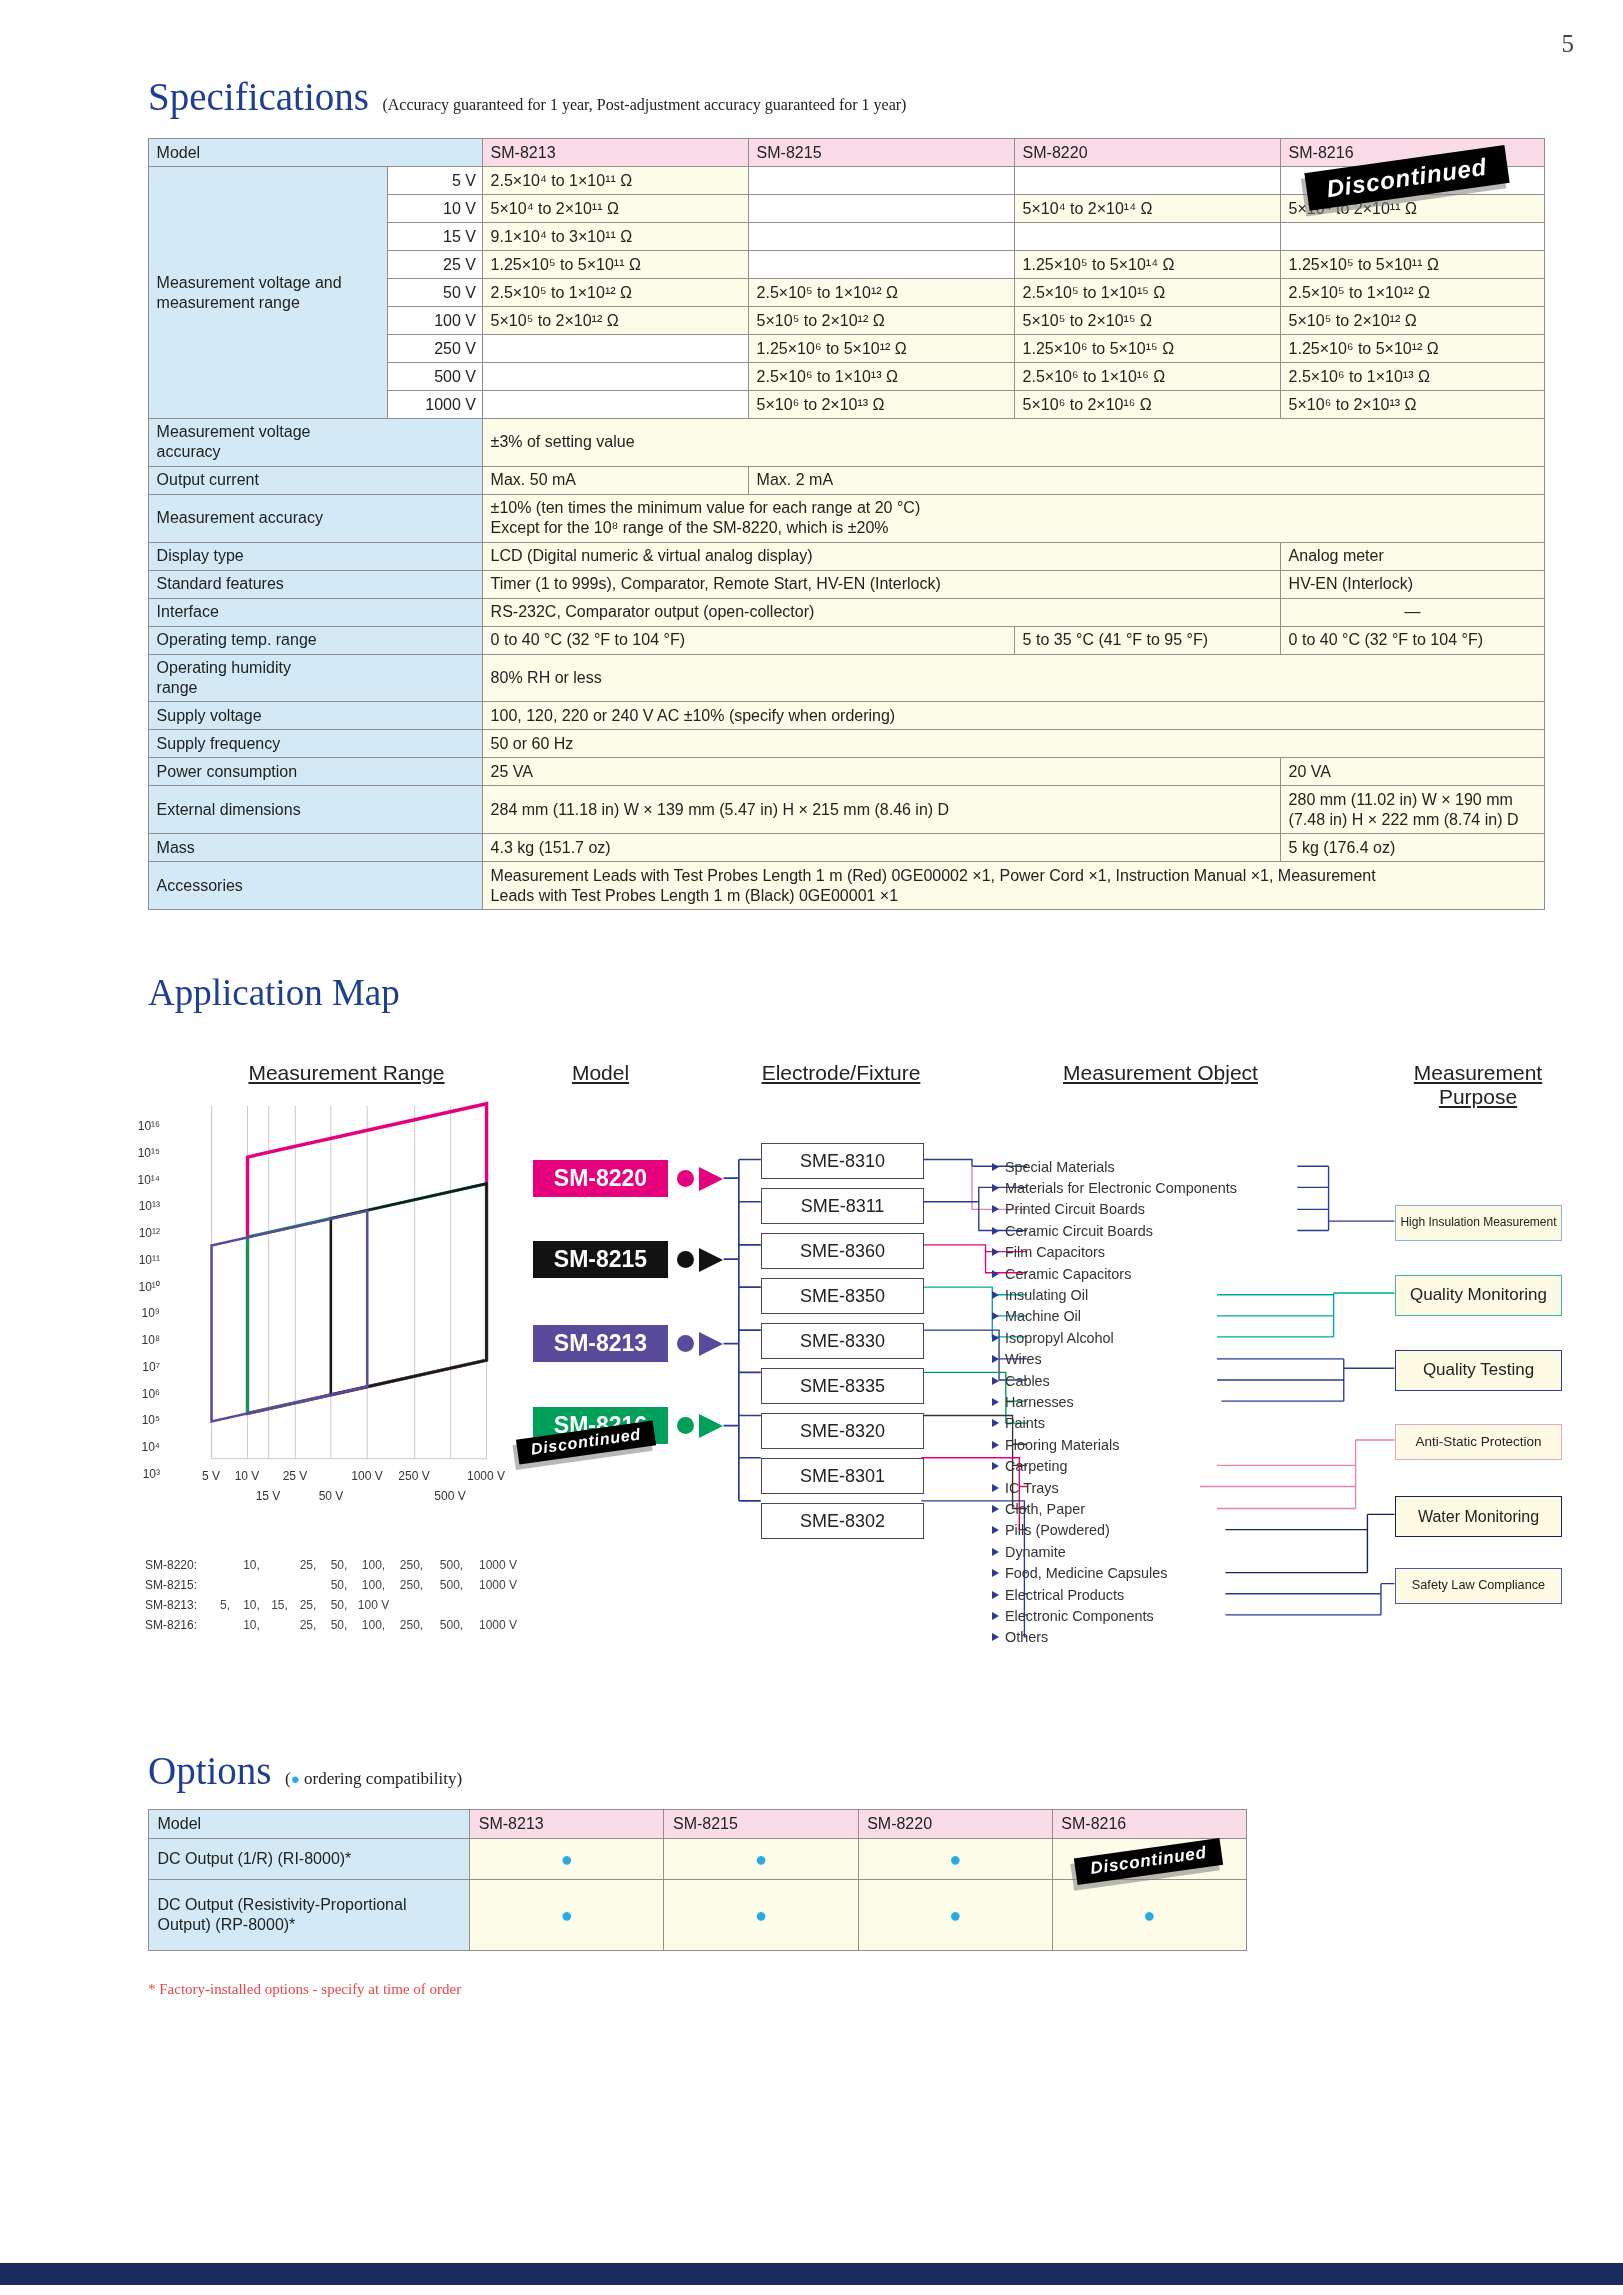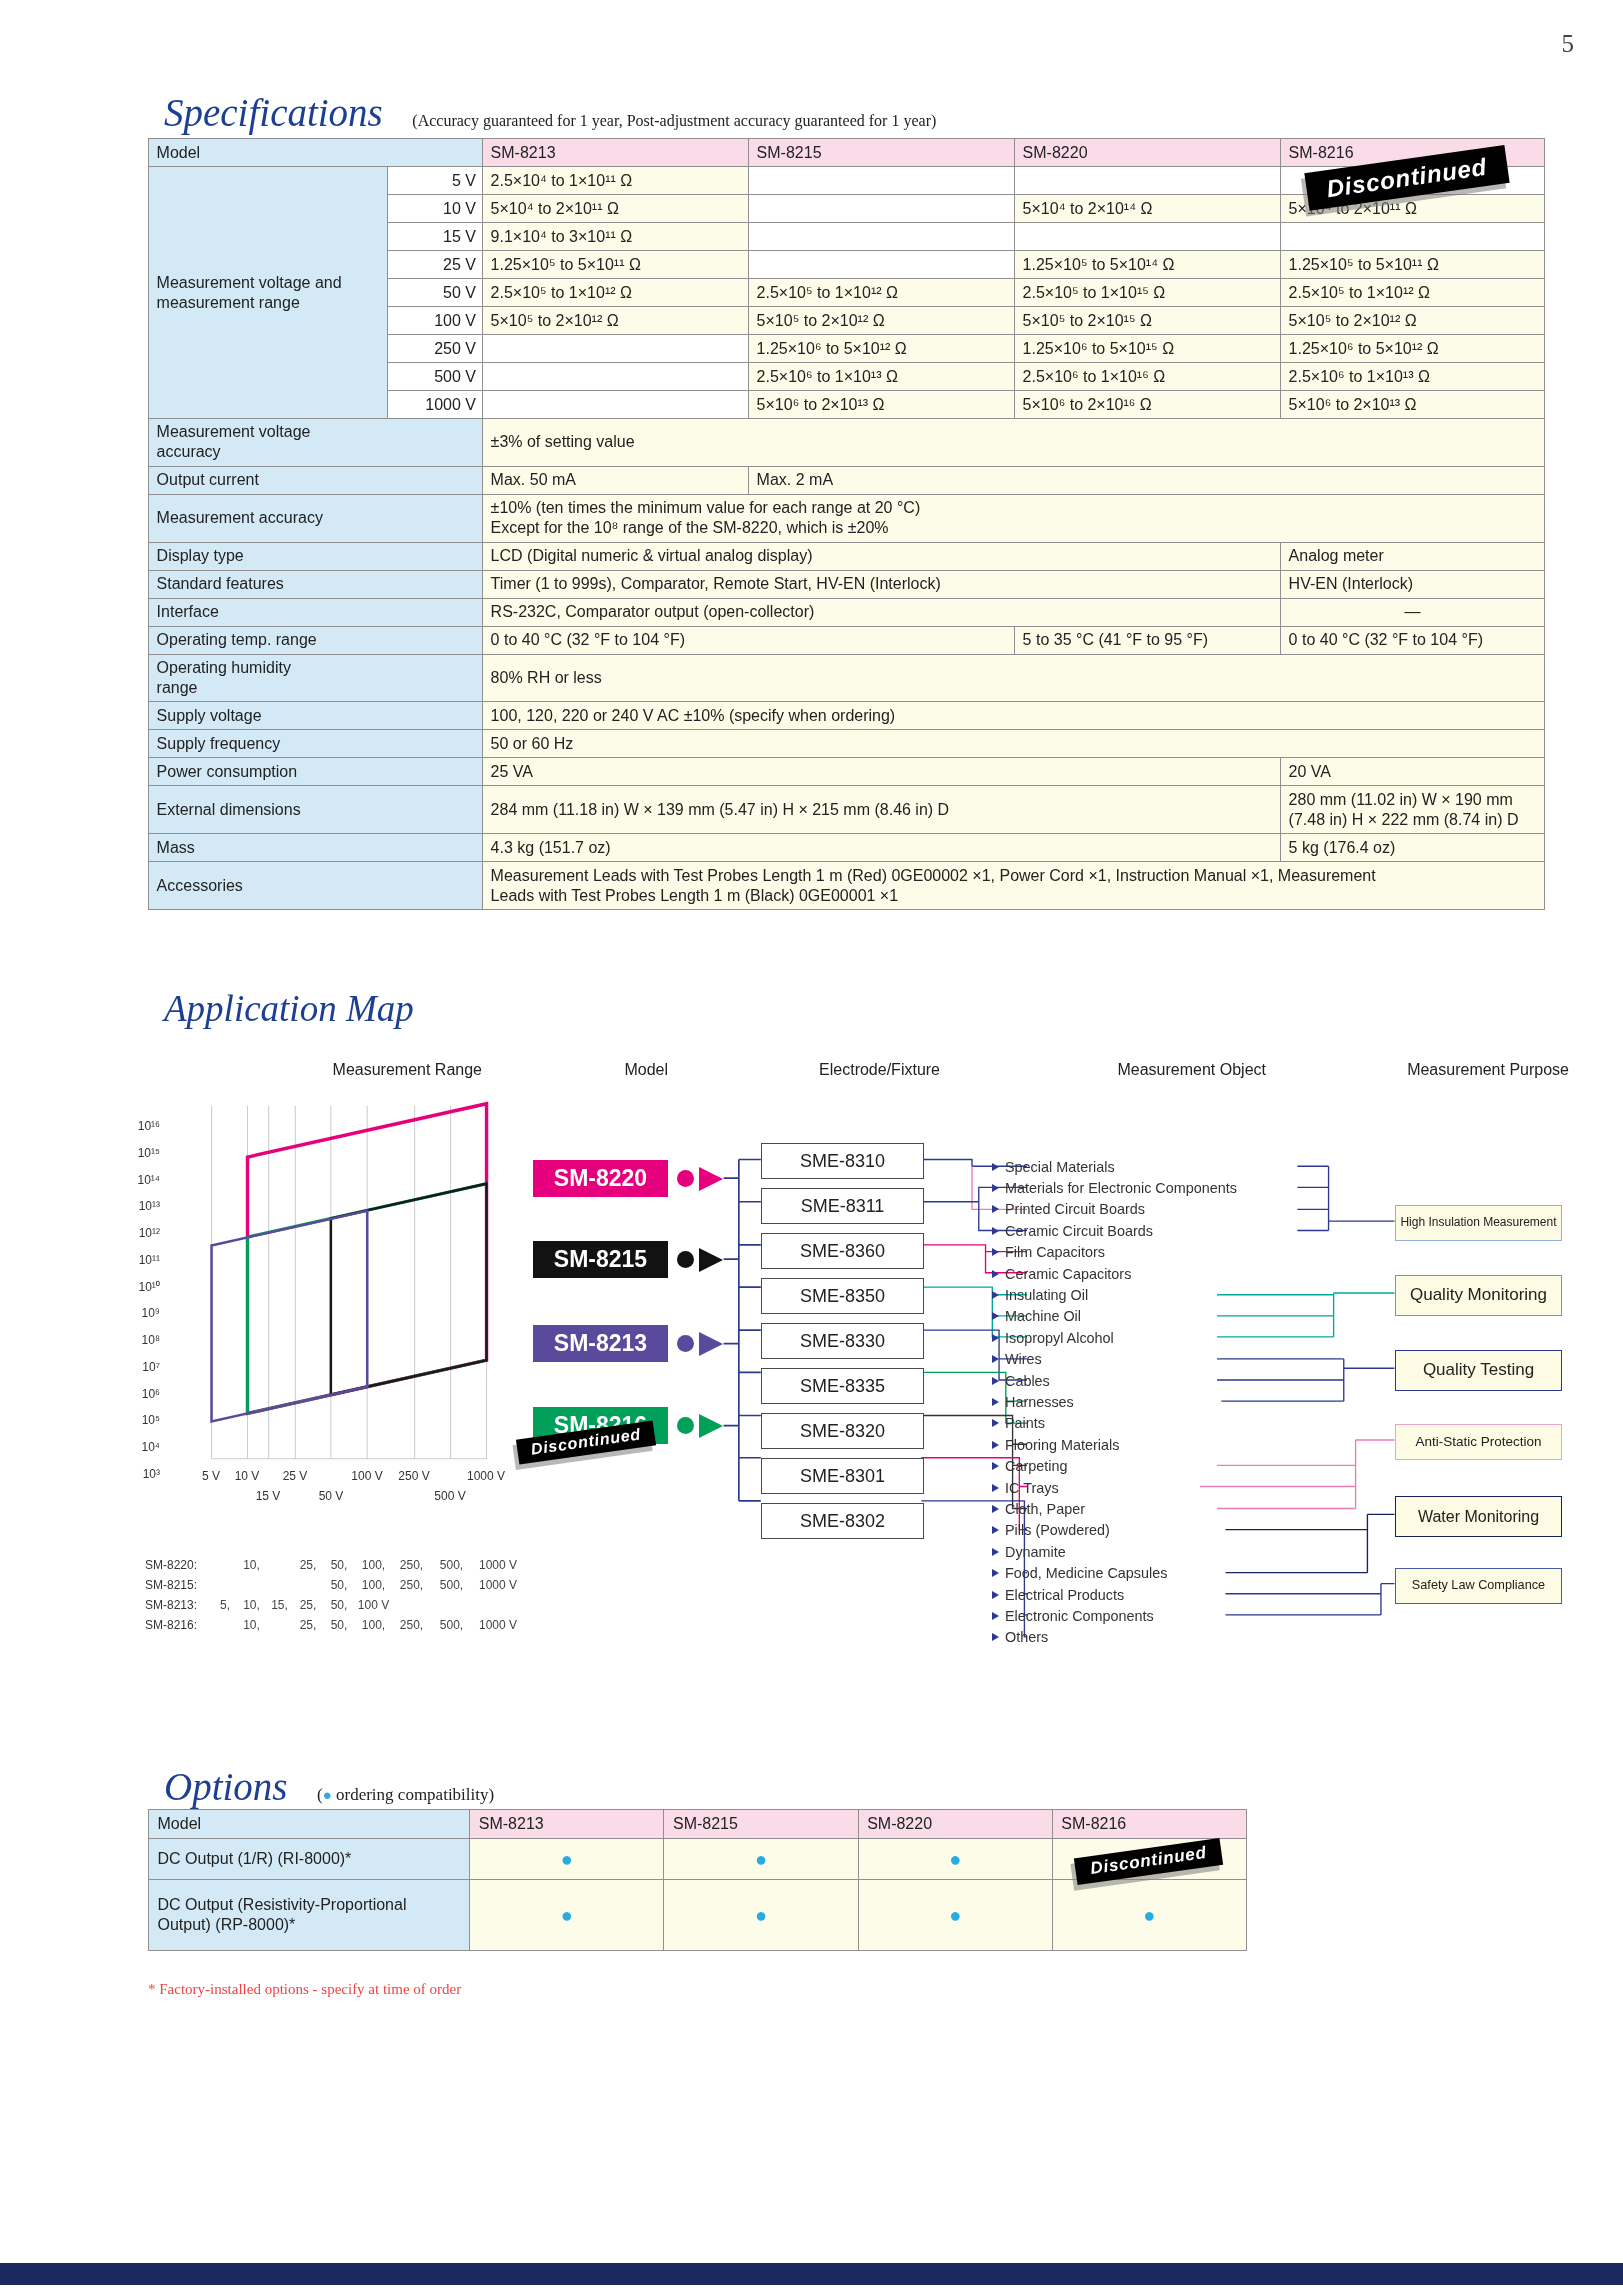--- a/index.html
+++ b/index.html
@@ -2,21 +2,21 @@
 <html style="font-size:13.5px"><head>
 <meta charset="utf-8">
 <title>Specifications</title>
 <style>
   html,body{margin:0;padding:0;background:#fff;}
   .page{position:relative;width:1623px;height:2295px;background:#fff;overflow:hidden;
         font-family:"Liberation Sans",sans-serif;color:#222;}
 
   
   .title-row{position:absolute;display:flex;align-items:baseline;gap:13.5px;}
-  .section-title{font-family:"Liberation Serif",serif;color:#1c3f93;font-weight:500;margin:16px;font-style:italic;}
+  .section-title{font-family:"Liberation Serif",serif;color:#1c3f93;font-weight:500;margin:0;}
   .section-sub{font-family:"Liberation Serif",serif;font-size:16px;color:#222;}
   .page-number{position:absolute;top:30px;right:49px;font-family:"Liberation Serif",serif;
                font-size:25px;color:#444;}
 
   
   .badge{position:absolute;background:#000;color:#fff;font-family:"Liberation Sans",sans-serif;
          font-style:italic;font-weight:bold;letter-spacing:0.8px;transform:rotate(-8deg);
          box-shadow:-4.2px 5px 0 rgba(125,125,125,.55);z-index:20;white-space:nowrap;}
   .badge-lg{font-size:24px;padding:5px 20px;}
   .badge-md{font-size:16px;padding:3.4px 13.5px;}
@@ -31,21 +31,21 @@
   td.lbl{background:#d3eaf6;}
   td.model{background:#fadce9;}
   td.vl{background:#ffffff;text-align:right;padding-right:6px;}
   td.val{background:#fdfce8;}
   td.empty{background:#ffffff;}
   td.center{text-align:center;}
   .preline{white-space:pre-line;}
 
   
   .appmap{position:absolute;left:0;top:1048px;width:1623px;height:659px;}
-  .map-hdr{position:absolute;top:12.7px;font-size:16px;color:#222;text-align:right;line-height:1.15;}
+  .map-hdr{position:absolute;top:12.7px;font-size:21px;color:#222;text-align:center;line-height:1.15;text-decoration:underline;}
   .mh0{left:211px;width:271px;}
   .mh1{left:533px;width:135px;}
   .mh2{left:742px;width:198px;}
   .mh3{left:1055px;width:211px;}
   .mh4{left:1387px;width:182px;}
 
   .range-chart{position:absolute;left:165px;top:51px;}
   .yticks{position:absolute;left:123px;top:72px;width:37px;height:360px;display:flex;
           flex-direction:column;justify-content:space-between;align-items:flex-end;
           font-size:12px;color:#333;line-height:1;}

